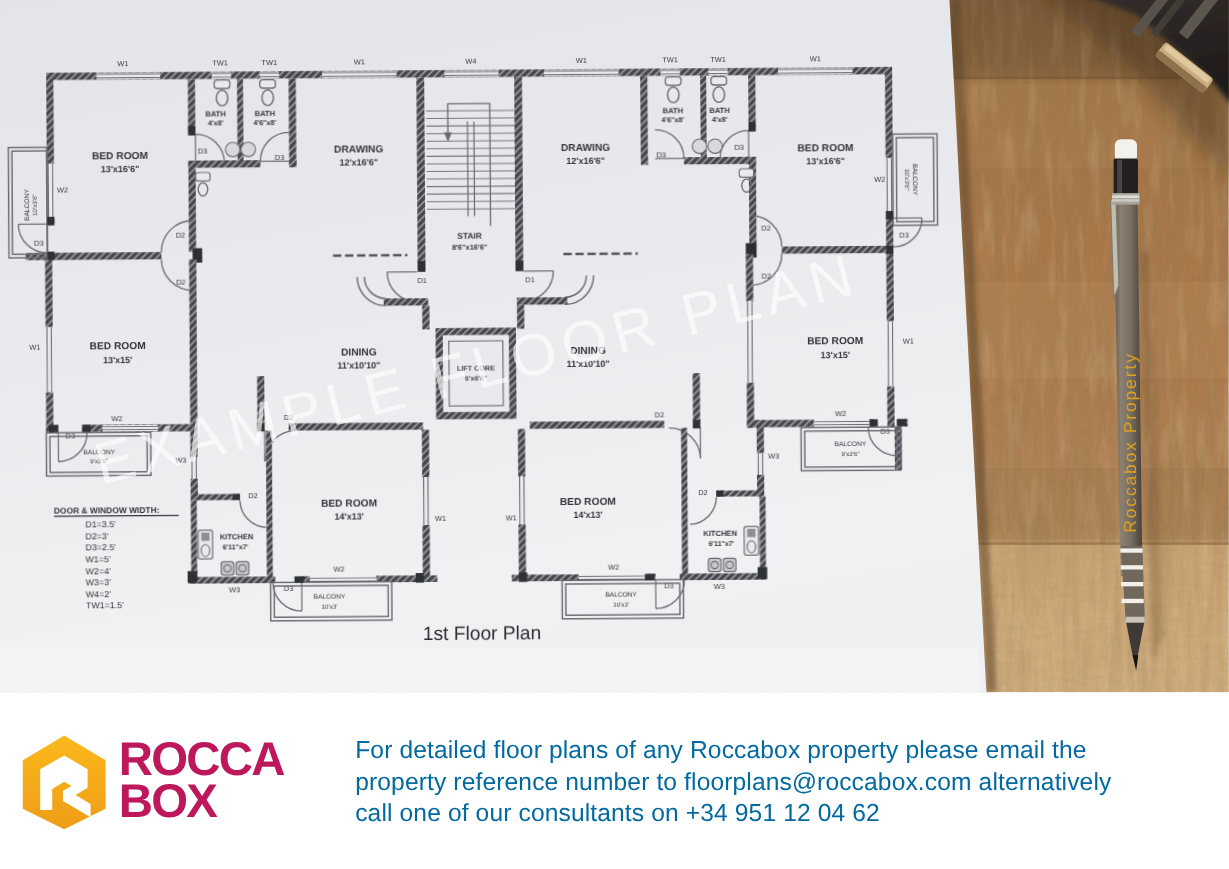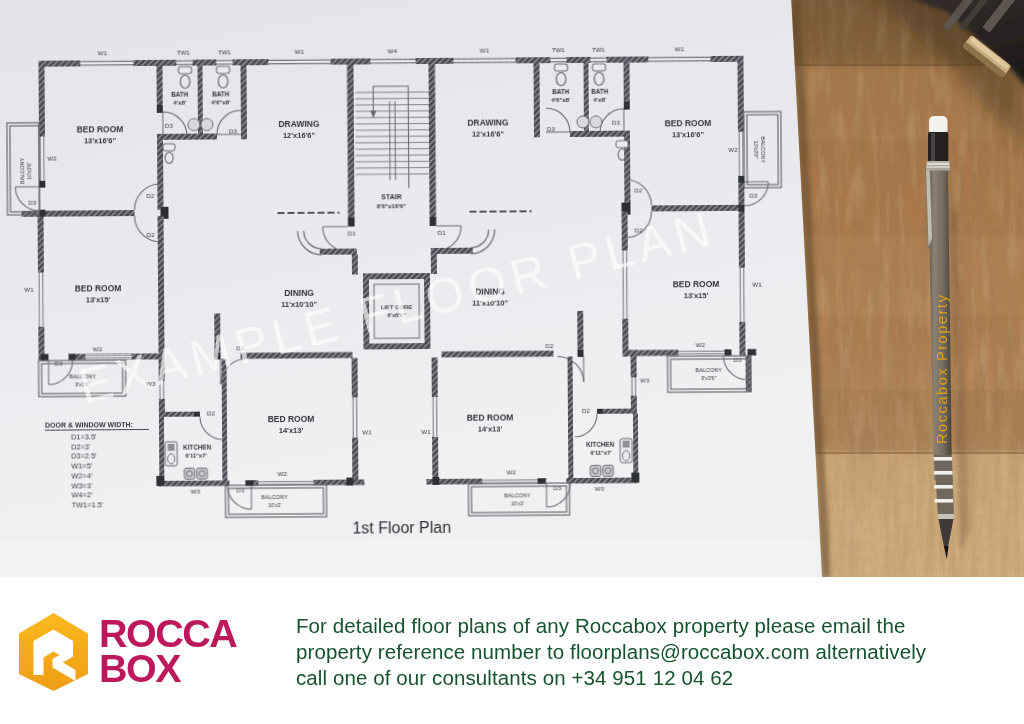--- a/index.html
+++ b/index.html
@@ -1,19 +1,19 @@
 <!DOCTYPE html>
 <html><head>
 <meta charset="utf-8">
 <style>
   html,body{margin:0;padding:0;}
   body{width:1024px;height:724px;background:#ffffff;font-family:"Liberation Sans", sans-serif;overflow:hidden;}
   #photo{position:absolute;left:0;top:0;width:1024px;height:577px;overflow:hidden;}
   #band{position:absolute;left:0;top:577px;width:1024px;height:147px;background:#ffffff;}
-  #para{position:absolute;left:296px;top:612.5px;width:680px;font-size:20.5px;line-height:26px;color:#14532d;letter-spacing:0.1px;}
+  #para{position:absolute;left:296px;top:612.5px;width:680px;font-size:20.5px;line-height:26px;color:#0369a1;letter-spacing:0.1px;}
   #logotext{position:absolute;left:99px;top:616px;color:#be185d;font-weight:bold;font-size:39.5px;line-height:34.5px;letter-spacing:-1.5px;}
 </style>
 </head>
 <body>
 
 <div id="photo">
 <svg width="1024" height="577" viewBox="0 0 1024 577">
 <defs>
   <linearGradient id="woodbase" x1="0" y1="0" x2="0" y2="1">
     <stop offset="0" stop-color="#85603c"></stop>

